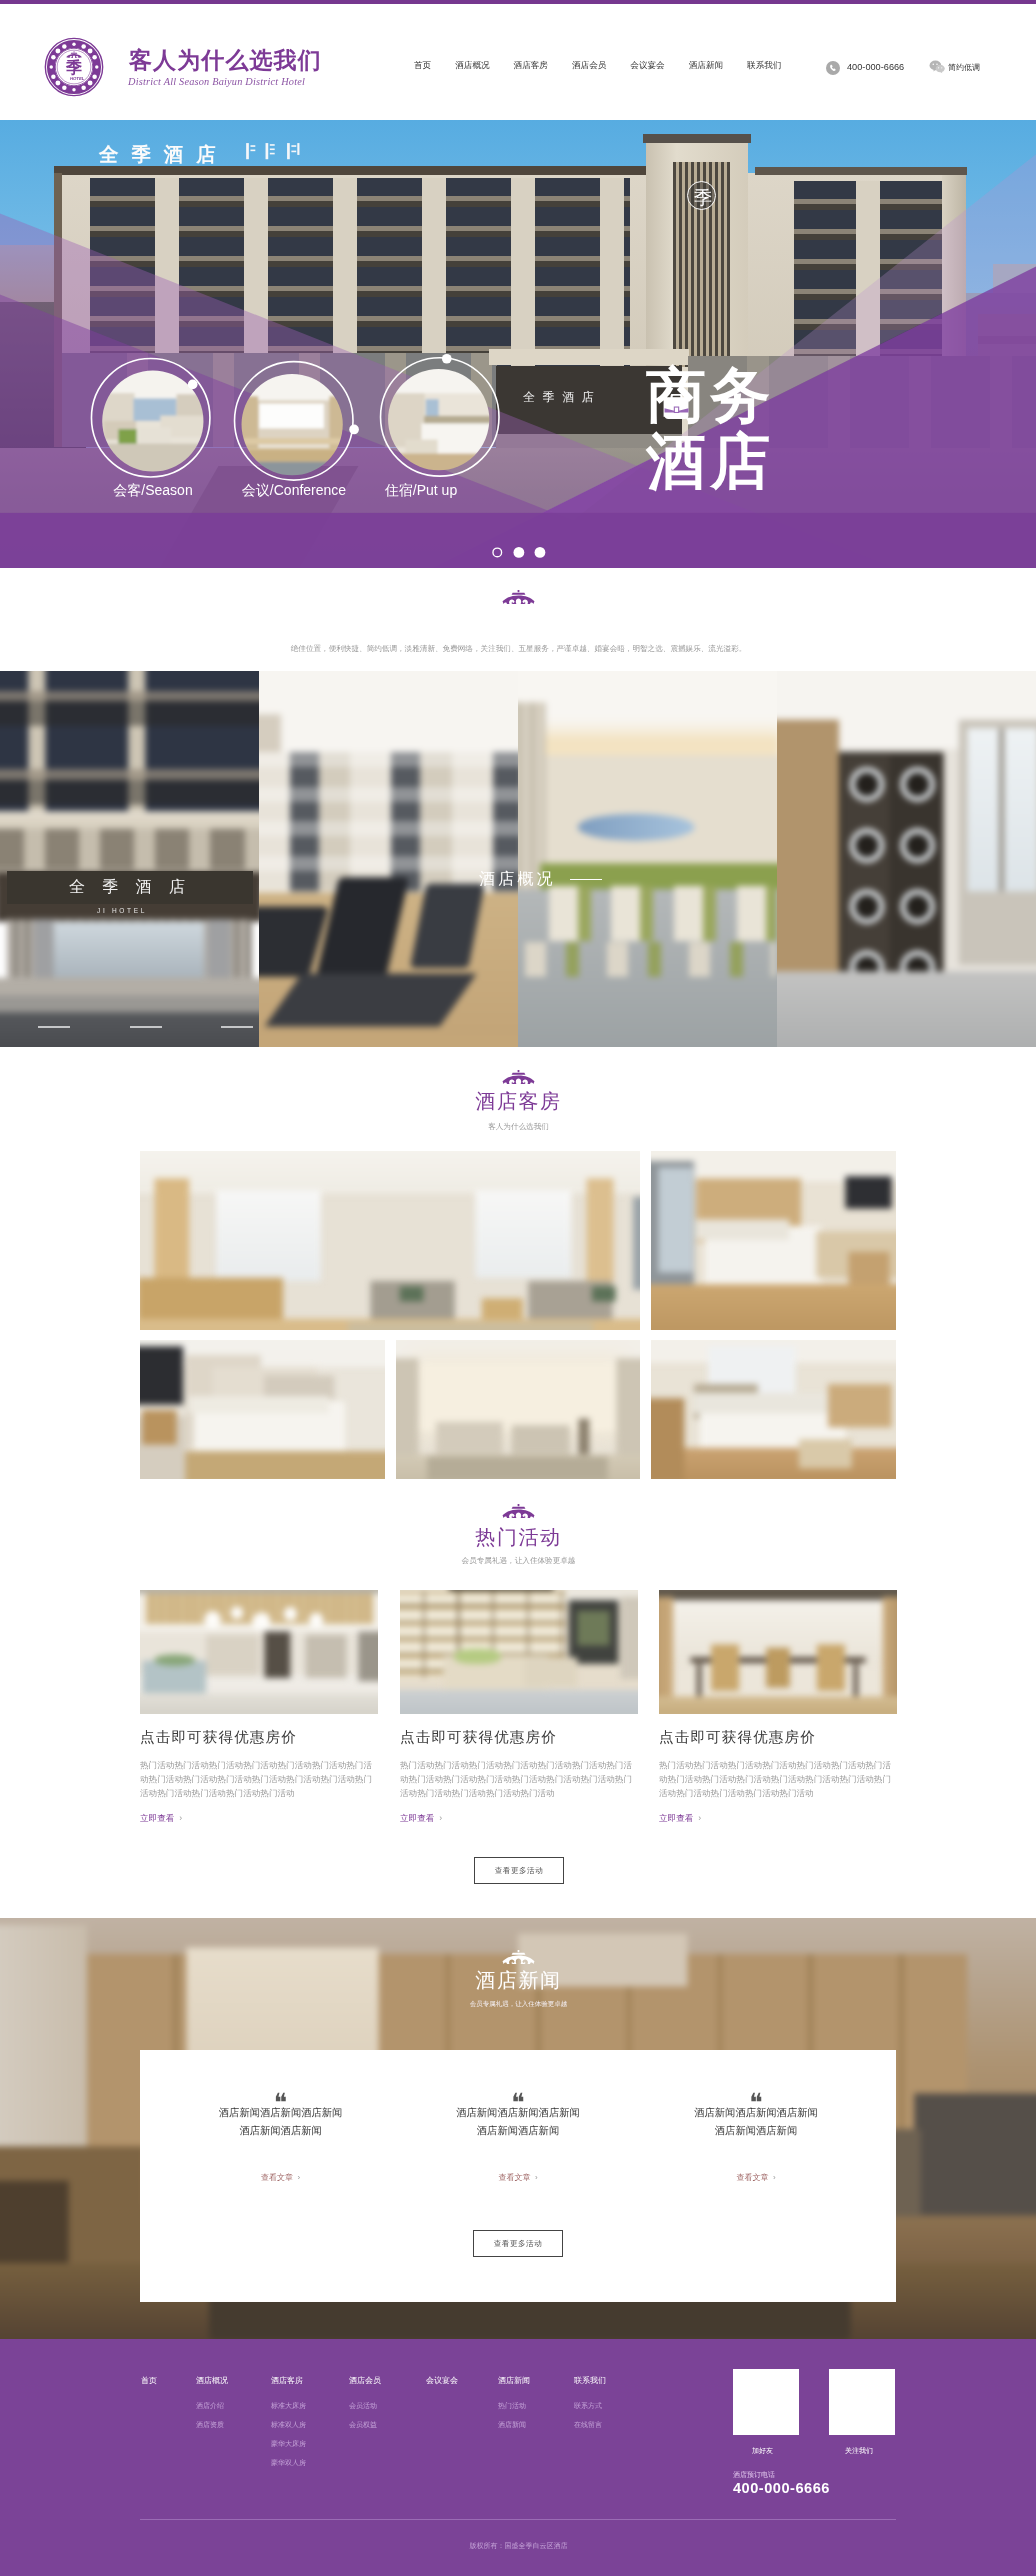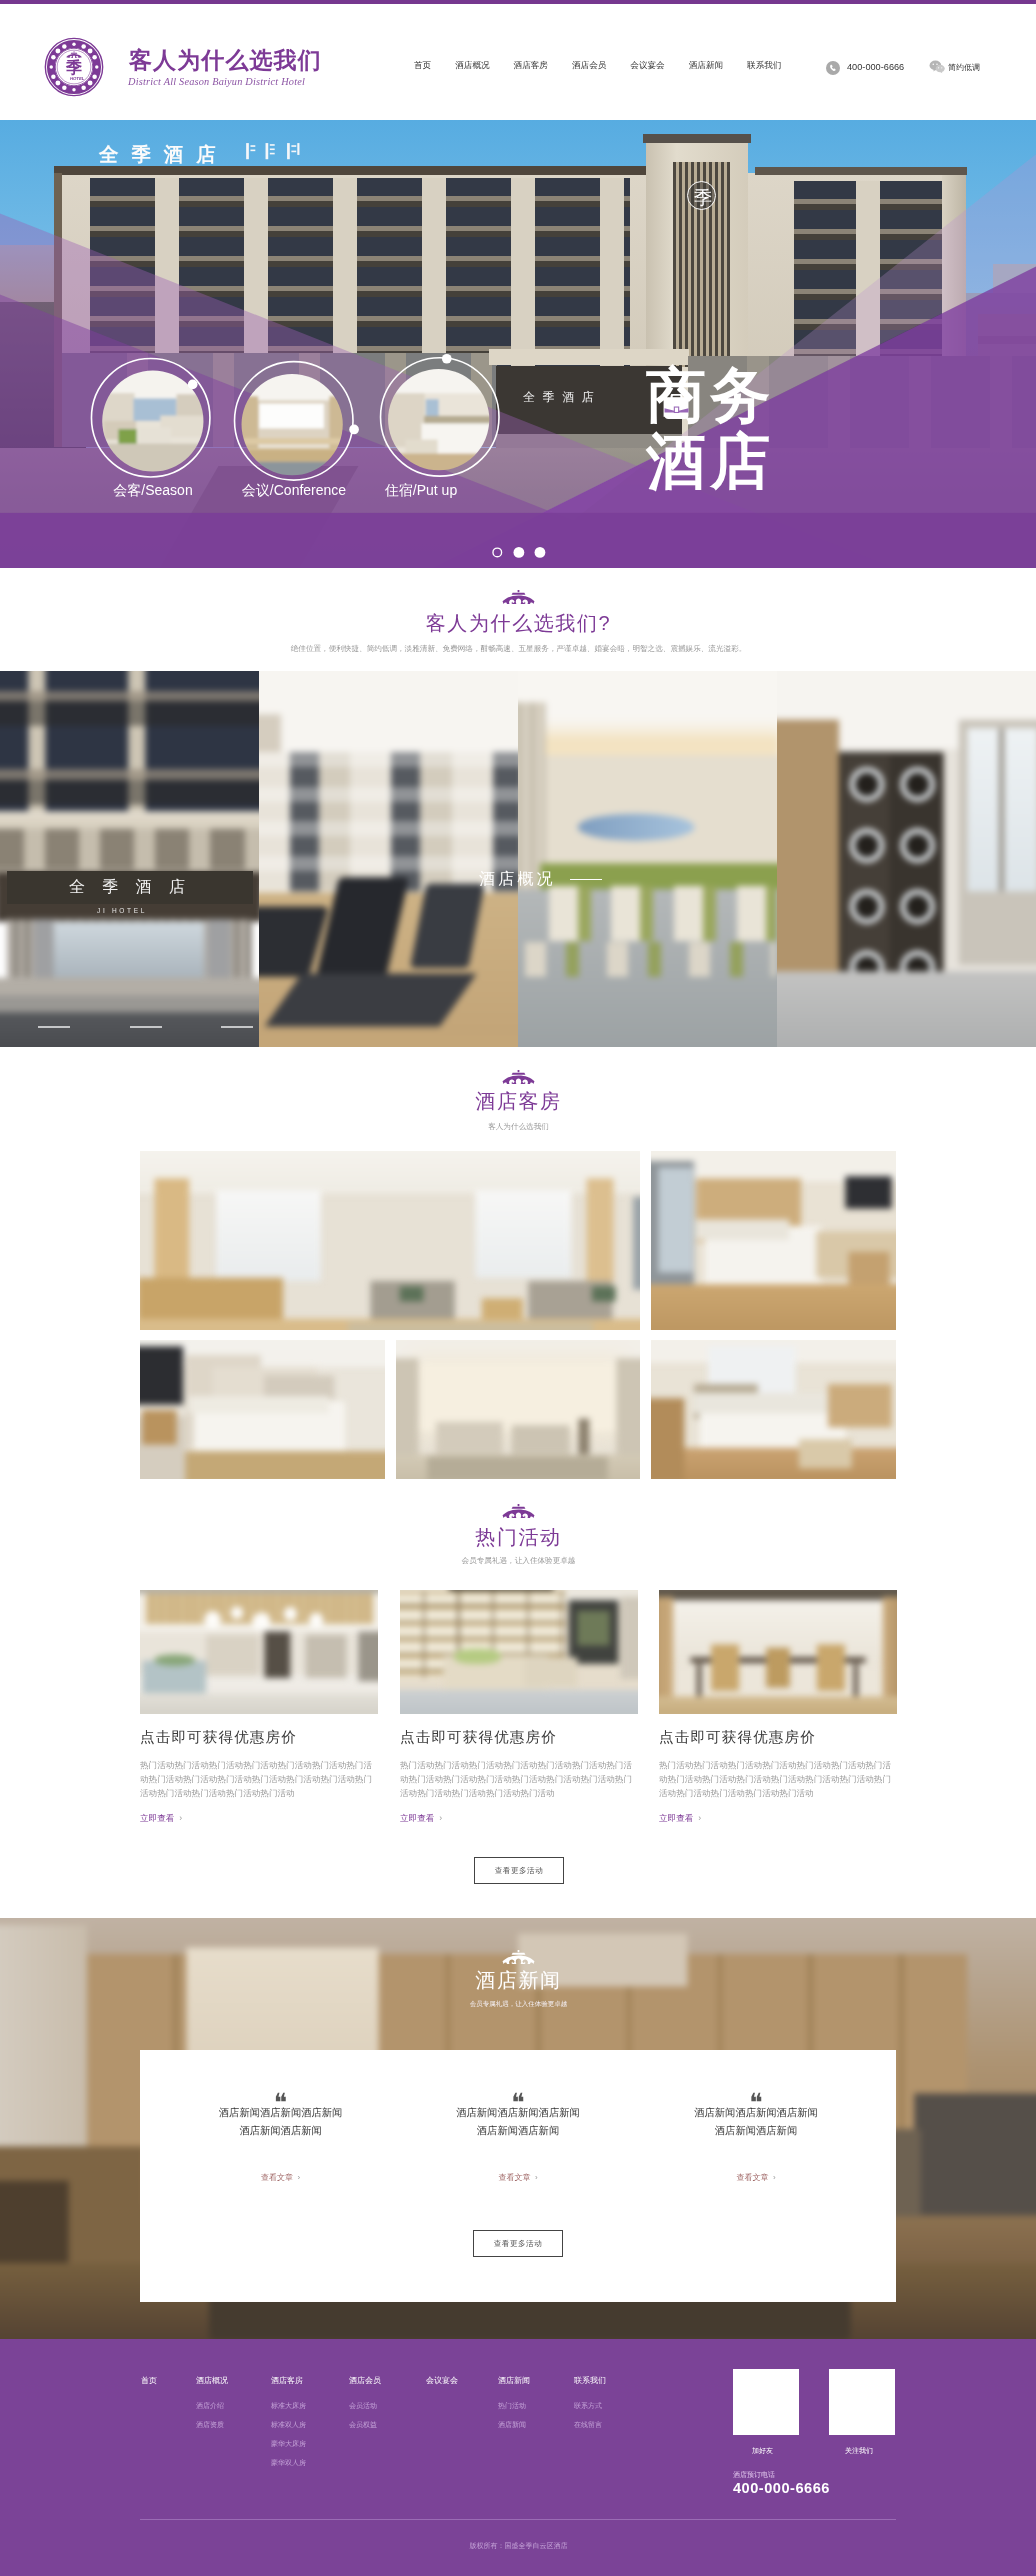--- a/index.html
+++ b/index.html
@@ -266,22 +266,21 @@
     <svg id="dots" class="abs" width="65" height="10.8" viewBox="0 0 120 20">
       <circle cx="17" cy="10" r="8" fill="none" stroke="#fff" stroke-width="2.5"></circle>
       <circle cx="57" cy="10" r="10" fill="#fff"></circle>
       <circle cx="96" cy="10" r="10" fill="#fff"></circle>
     </svg>
   </div>
 
   <svg class="sec-orn" style="top:590px" viewBox="0 0 62 26">
       <use href="#orn" fill="#7d3a96"></use>
     </svg>
-  <div class="sec-title" style="top:610px">客人为什么选我们?</div>
-  <div class="sec-sub" style="top:644px">绝佳位置，便利快捷、简约低调，淡雅清新、免费网络，酣畅高速、五星服务，严谨卓越、婚宴会晤，明智之选、震撼娱乐、流光溢彩。</div>
+  <div class="sec-sub" style="top:644px">绝佳位置，便利快捷、简约低调，淡雅清新、免费网络，关注我们、五星服务，严谨卓越、婚宴会晤，明智之选、震撼娱乐、流光溢彩。</div>
 
   <div id="strip4" class="abs">
 
     <div class="ph" style="left:0">
         <div class="bw">
       <div class="abs" style="left:0;top:0;width:259px;height:144px;background:repeating-linear-gradient(90deg,#2e3544 0,#2e3544 76px,#cdc5b4 76px,#cdc5b4 92px);background-position:-40px 0"></div>
       <div class="abs" style="left:0;top:0;width:259px;height:144px;background:repeating-linear-gradient(180deg,rgba(0,0,0,0) 0,rgba(0,0,0,0) 32px,rgba(150,140,125,0.75) 32px,rgba(150,140,125,0.75) 42px,rgba(40,38,34,0.5) 42px,rgba(40,38,34,0.5) 65px,rgba(0,0,0,0) 65px,rgba(0,0,0,0) 73px)"></div>
       <div class="abs" style="left:0;top:144px;width:259px;height:16px;background:linear-gradient(180deg,#e4ddcf,#d5cdbc)"></div>
       <div class="abs" style="left:0;top:160px;width:259px;height:38px;background:repeating-linear-gradient(90deg,#8a8274 0,#8a8274 32px,#c5bdad 32px,#c5bdad 51px)"></div>
       <div class="abs" style="left:0;top:198px;width:259px;height:15px;background:#c9c2b2"></div>

